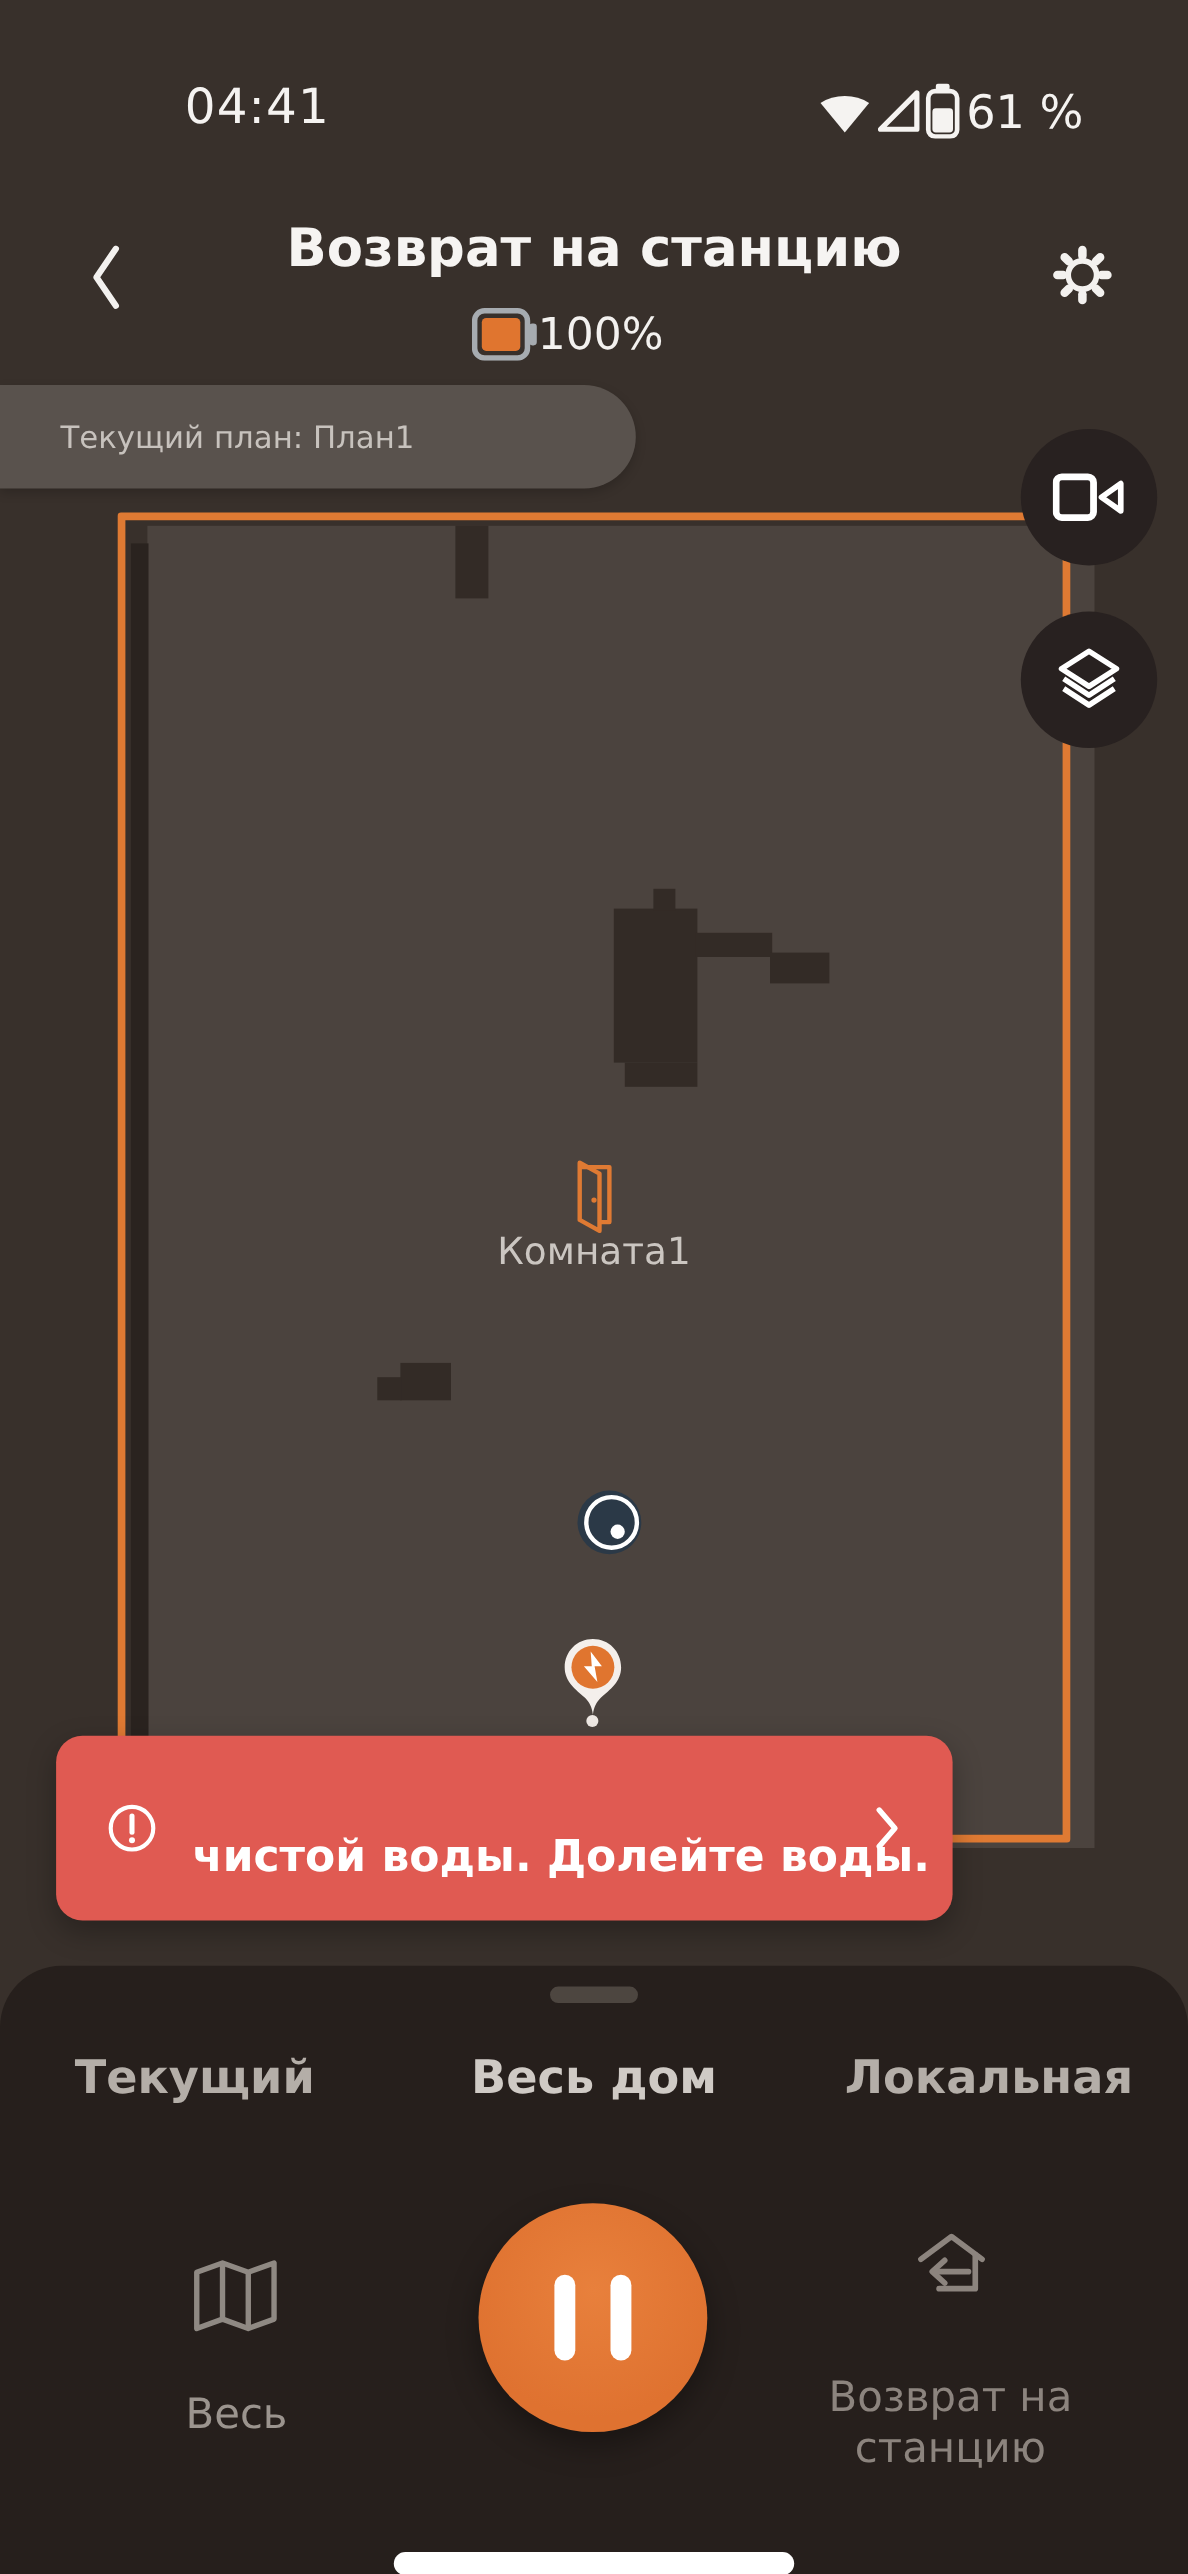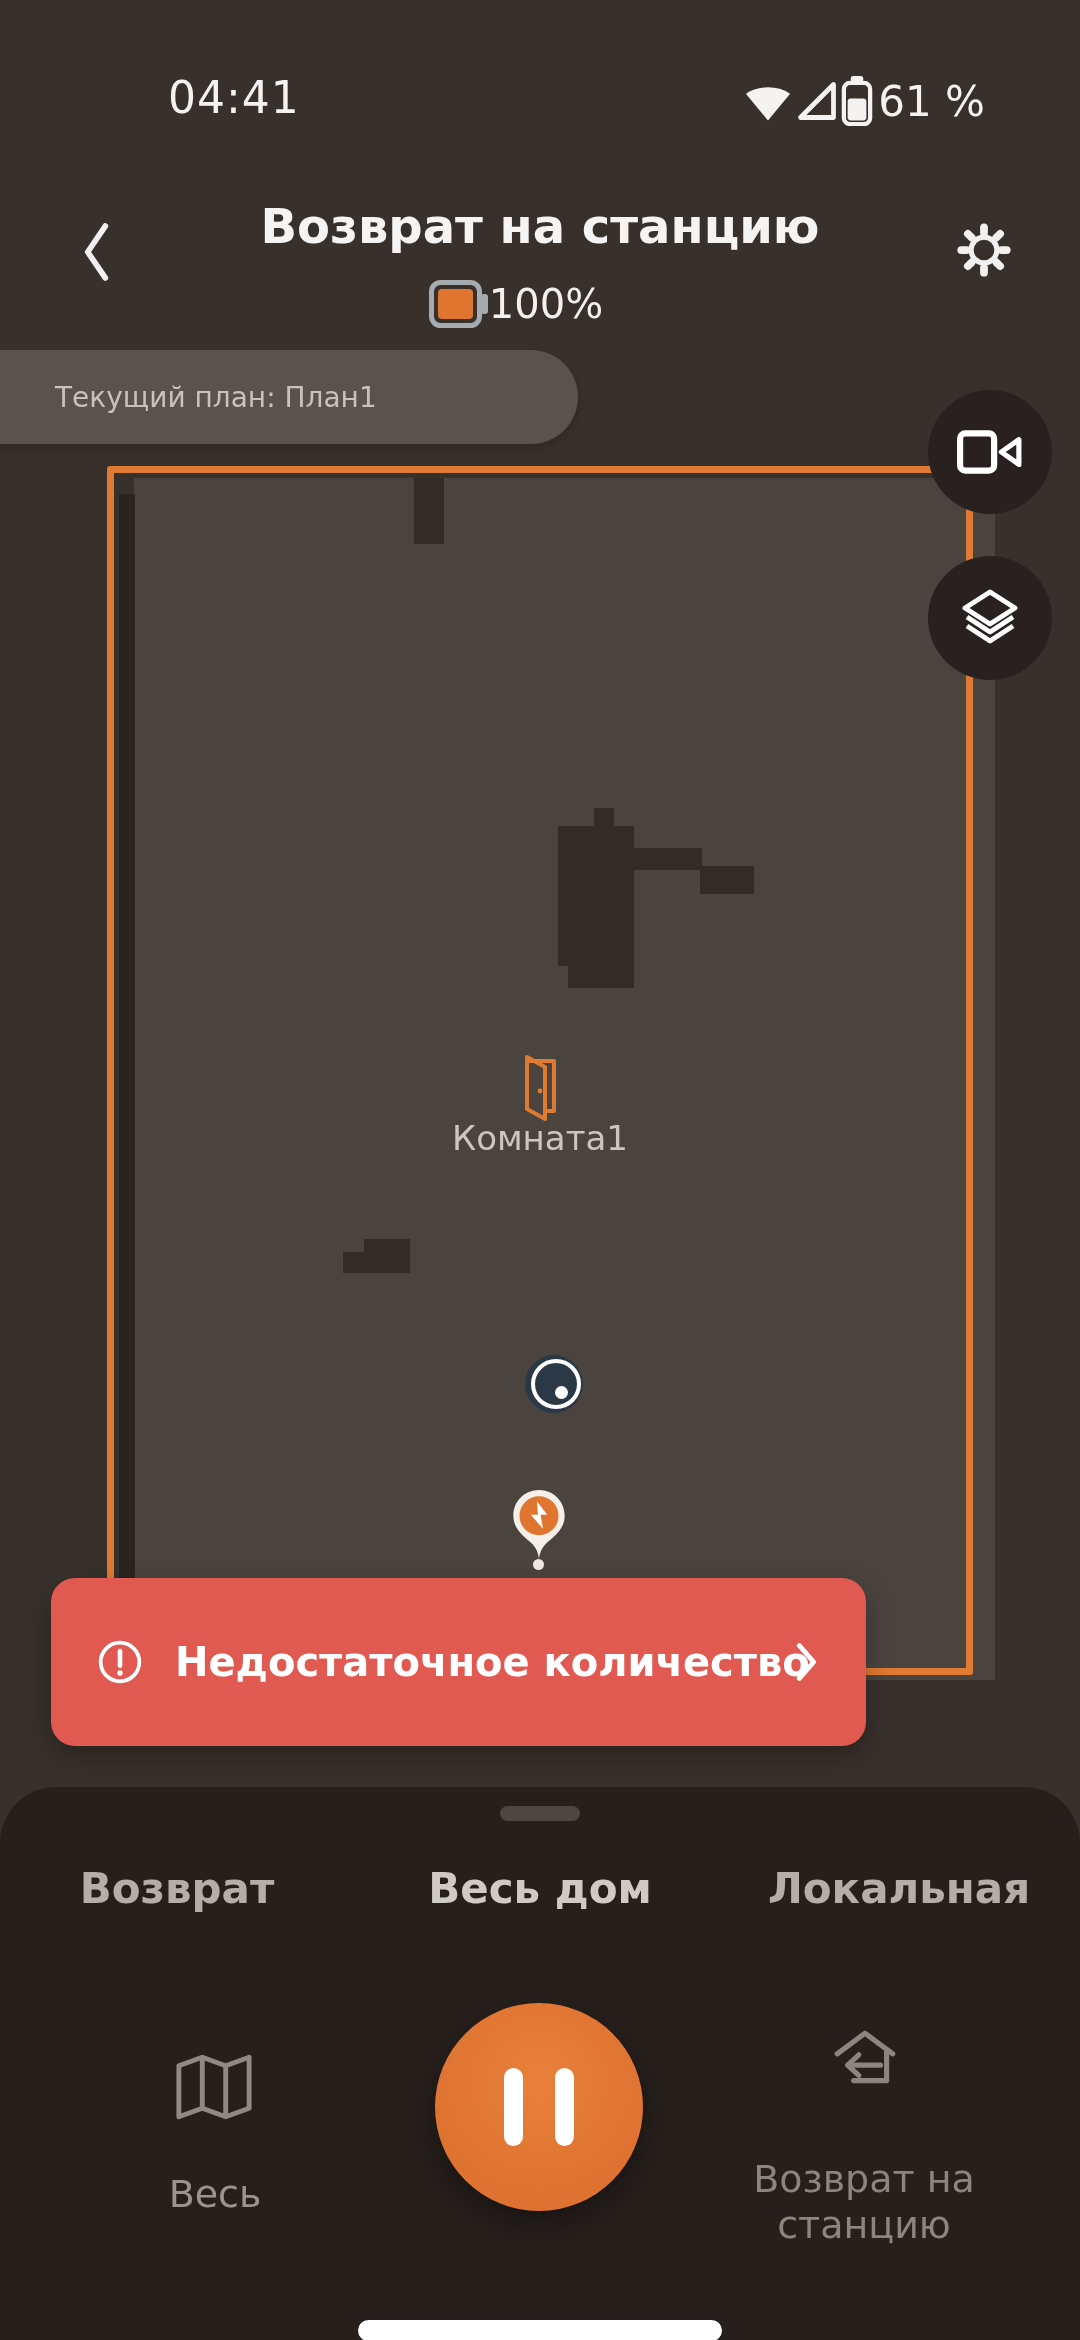--- a/index.html
+++ b/index.html
@@ -187,33 +187,34 @@
 
   <div class="abs alert">
     <span class="warn">
       <svg width="46" height="46" viewBox="0 0 44 44">
         <circle cx="22" cy="22" r="18.5" fill="none" stroke="#fff" stroke-width="3.6"></circle>
         <line x1="22" y1="11.5" x2="22" y2="25.5" stroke="#fff" stroke-width="4.4" stroke-linecap="round"></line>
         <circle cx="22" cy="32.5" r="2.6" fill="#fff"></circle>
       </svg>
     </span>
     <span class="msg">
-      <span>Недостаточное количество</span><br>
+      <br>
+      <span>чистой воды. Долейте воды.</span>
     </span>
     <span class="chev">
       <svg width="22" height="40" viewBox="0 0 20 36">
           <polyline points="3,3 16,18 3,33" fill="none" stroke="#fff" stroke-width="4.5" stroke-linecap="round" stroke-linejoin="round"></polyline>
         </svg>
     </span>
   </div>
 
   <div class="abs sheet"></div>
   <div class="abs handle"></div>
 
-  <div class="abs tab t0">Возврат</div>
+  <div class="abs tab t0">Текущий</div>
   <div class="abs tab t2">Локальная</div>
   <div class="abs tab t1 sel">Весь дом</div>
 
   <div class="abs ctl-icon plan-icon">
     <span>
       <svg width="78" height="66" viewBox="0 0 72 62">
         <path d="M3,11 L25,3 L47,11 L69,3 V51 L47,59 L25,51 L3,59 Z" fill="none" stroke="#8f8983" stroke-width="4.6" stroke-linejoin="round"></path>
         <line x1="25" y1="3" x2="25" y2="51" stroke="#8f8983" stroke-width="4.6"></line>
         <line x1="47" y1="11" x2="47" y2="59" stroke="#8f8983" stroke-width="4.6"></line>
       </svg>

